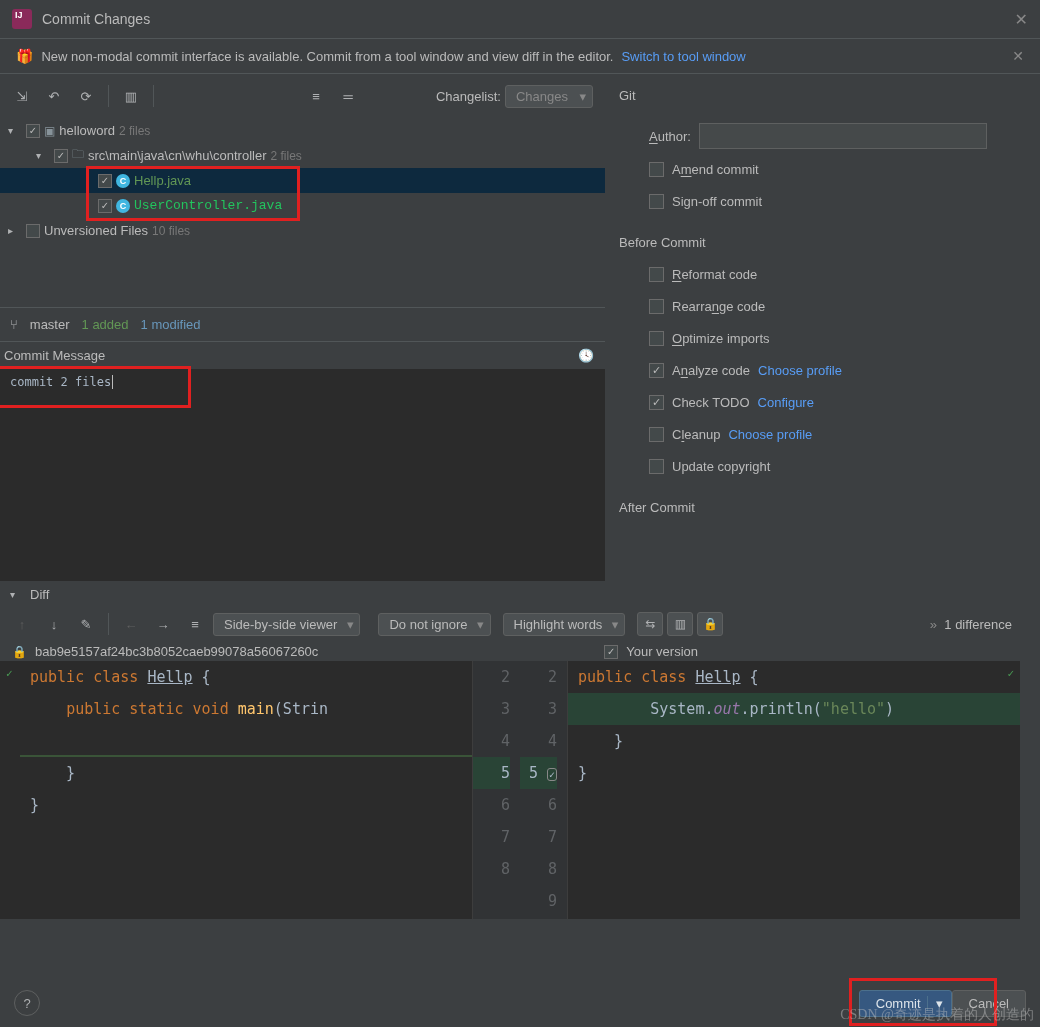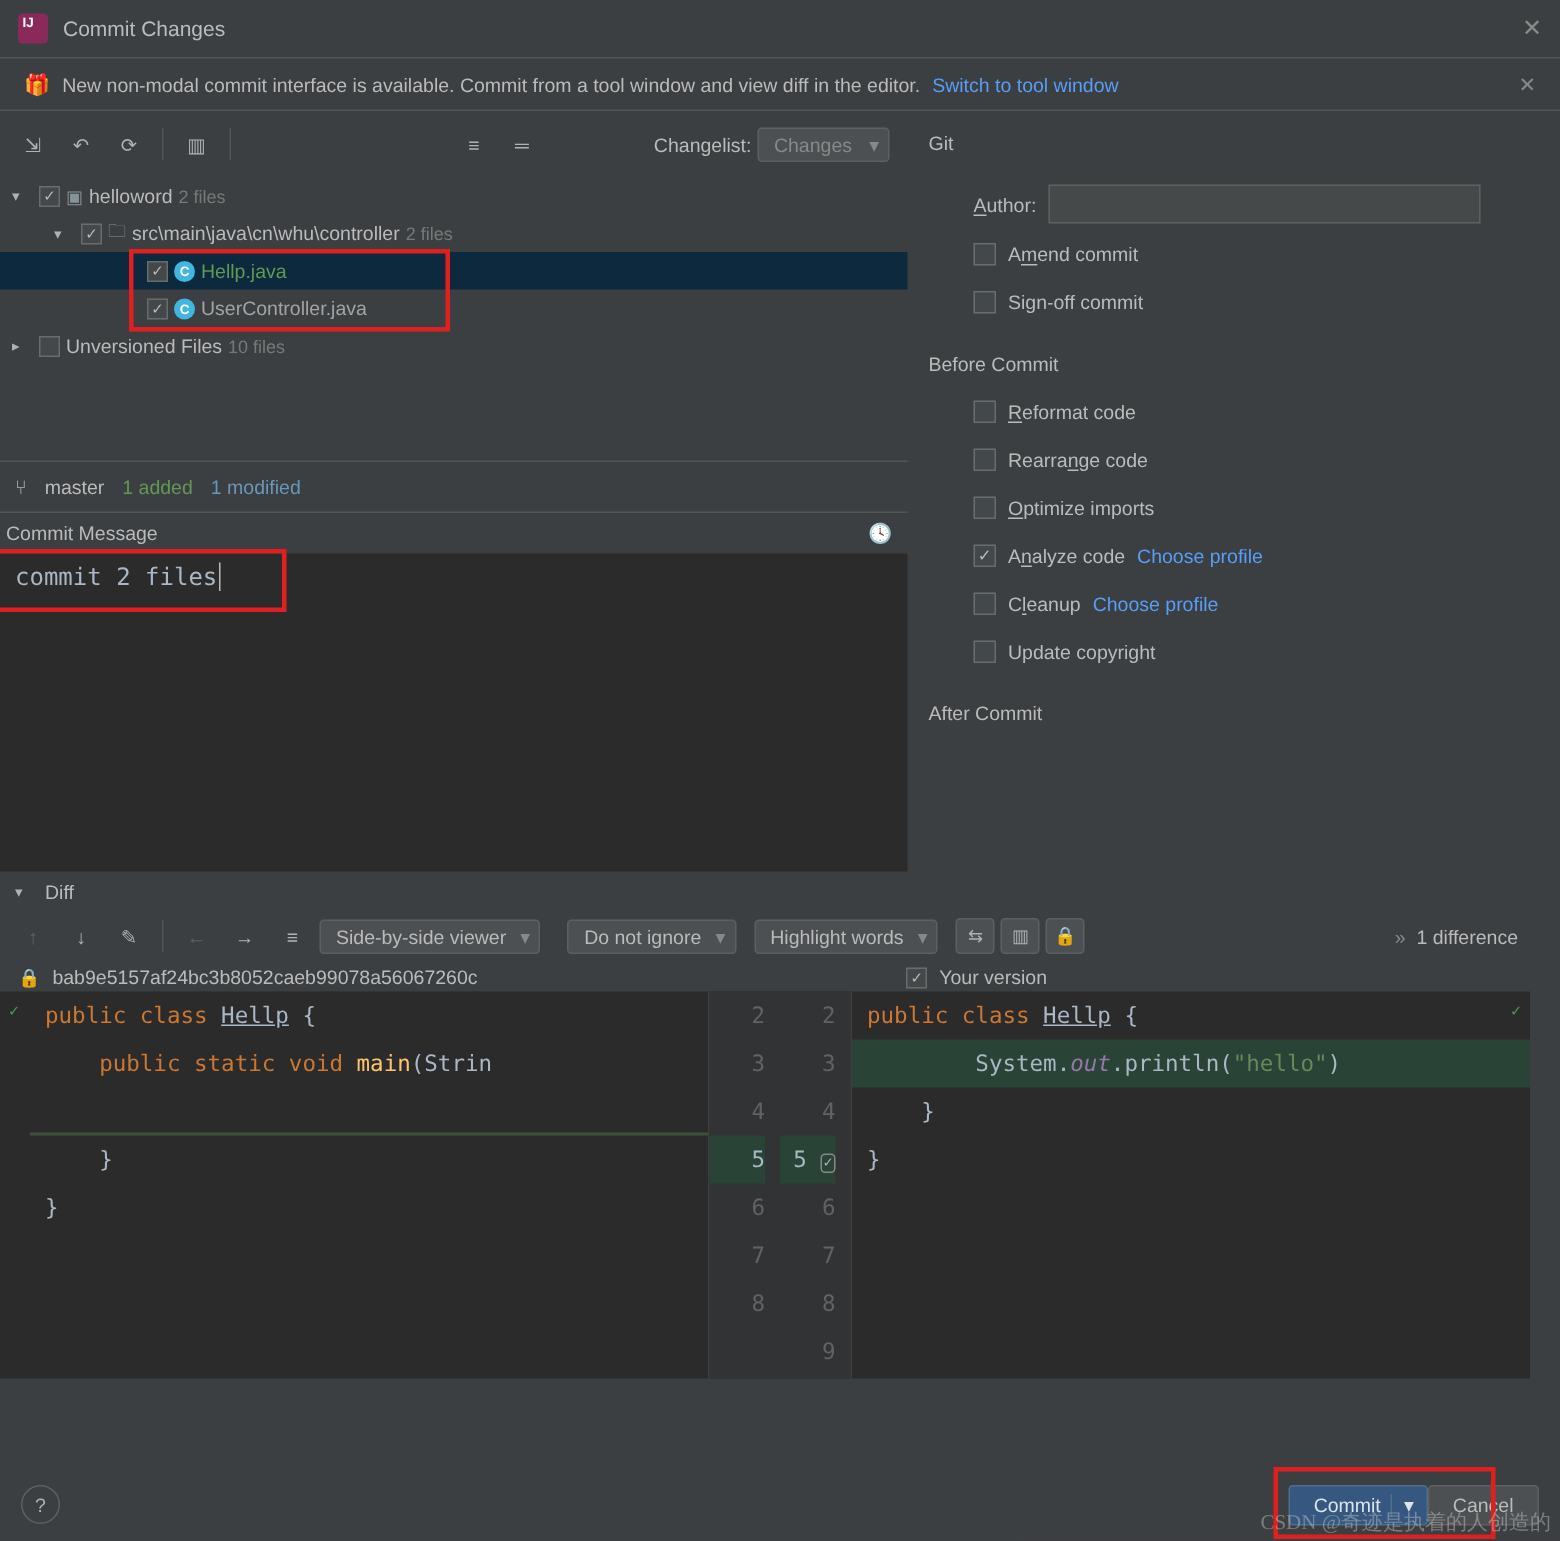--- a/index.html
+++ b/index.html
@@ -64,33 +64,33 @@
 .tree-row { display: flex; align-items: center; height: 25px; padding-left: 8px; gap: 4px; }
 .tree-row.sel { background: #0d293e; }
 .tree-arrow { width: 14px; color: #afb1b3; font-size: 10px; }
 .chk { width: 14px; height: 14px; border: 1px solid #6b6b6b; background: #43494a; display: inline-flex;
   align-items: center; justify-content: center; font-size: 10px; color: #bbb; }
 .chk.on::after { content: "✓"; }
 .folder-icon { color: #87939a; font-size: 12px; }
 .java-icon { width: 14px; height: 14px; border-radius: 50%; background: #40b6e0; display: inline-flex;
   align-items: center; justify-content: center; color: #fff; font-size: 9px; font-weight: bold; }
 .file-green { color: #629755; }
-.file-blue { color: #a3a3a3; }
+.file-blue { color: #22c55e; font-family: Liberation Mono, monospace; }
 .count-grey { color: #787878; font-size: 12px; }
 .red-box { border: 3px solid #e02020; position: absolute; pointer-events: none; }
 
 .branch-row { height: 34px; display: flex; align-items: center; padding: 0 10px; gap: 12px; border-bottom: 1px solid #515658;}
 .branch-ico { color: #afb1b3; }
 .added { color: #629755; }
 .modified { color: #6897bb; }
 
 .message-header { display: flex; align-items: center; justify-content: space-between;
   padding: 6px 10px 6px 4px; }
 .message-area { background: #2b2b2b; flex: 1; min-height: 212px; max-height: 212px;
-  padding: 6px 10px; font-family: "Consolas", monospace; font-size: 16px; color: #a9b7c6; position: relative; }
+  padding: 6px 10px; font-family: "Consolas", monospace; font-size: 12px; color: #a9b7c6; position: relative; }
 .cursor-bar { border-right: 1px solid #bbb; padding-right: 1px; }
 
 .diff-header { display: flex; align-items: center; gap: 6px; padding: 6px 10px 4px 10px; }
 .diff-toolbar { display: flex; align-items: center; gap: 4px; padding: 4px 8px; }
 .dd-btn { background: #4c5052; border: 1px solid #5e6060; border-radius: 3px;
   padding: 3px 22px 3px 10px; color: #bbb; position: relative; font-size: 13px; }
 .dd-btn::after { content: "▾"; position: absolute; right: 6px; color: #888; }
 .sq-btn { width: 26px; height: 24px; background: #4c5052; border: 1px solid #5e6060;
   border-radius: 3px; display: flex; align-items: center; justify-content: center; color: #afb1b3; font-size: 12px;}
 .diffs-count { margin-left: auto; color: #bbb; }
@@ -330,20 +330,25 @@
     <div class="form-row">
         <span class="chkbox"></span>
         <span><span class="u">O</span>ptimize imports</span>
       </div>
     <div class="form-row">
         <span class="chkbox on"></span>
         <span>A<span class="u">n</span>alyze code</span> 
         <span class="link">Choose profile</span>
       </div>
     <div class="form-row">
+        <span class="chkbox on"></span>
+        <span>Check TODO</span> 
+        <span class="link">Configure</span>
+      </div>
+    <div class="form-row">
         <span class="chkbox"></span>
         <span>C<span class="u">l</span>eanup</span> 
         <span class="link">Choose profile</span>
       </div>
     <div class="form-row">
         <span class="chkbox"></span>
         <span>Update copyright</span>
       </div>
 
     <div class="sect">After Commit</div>

